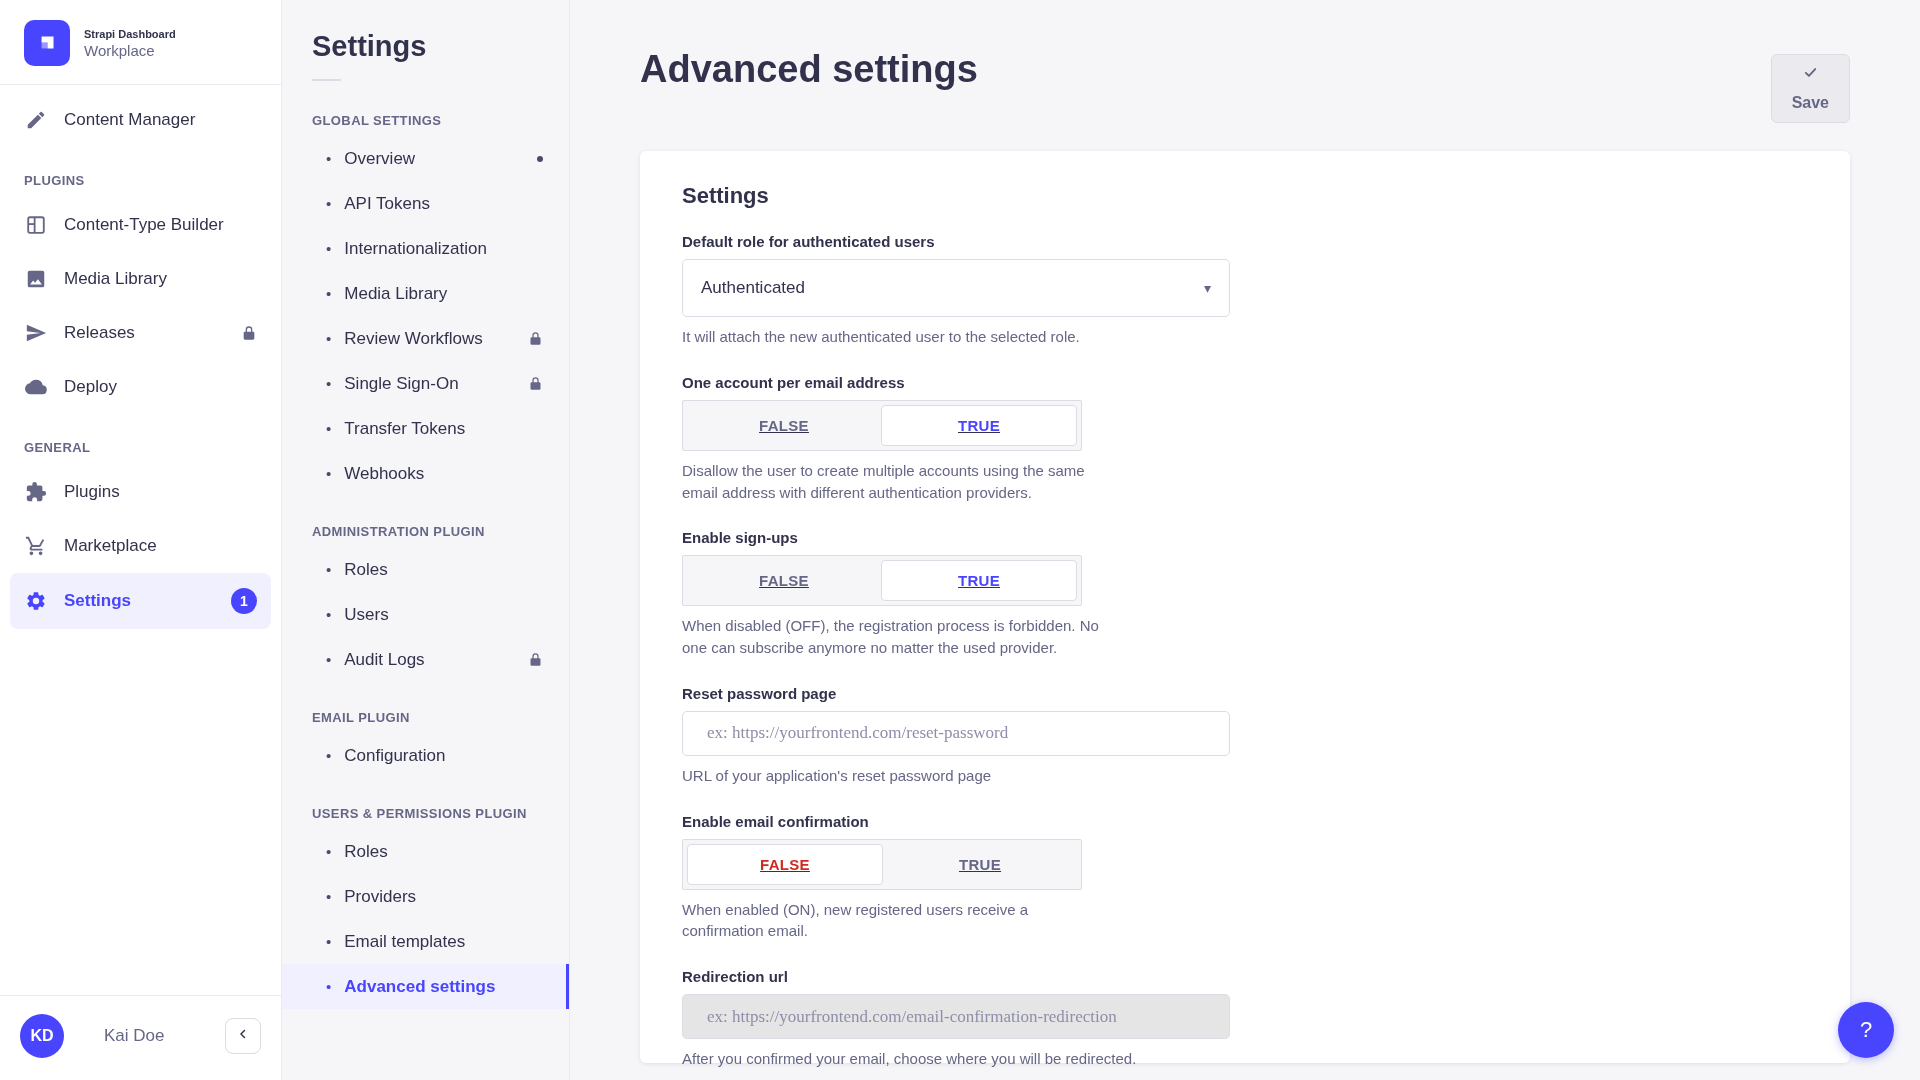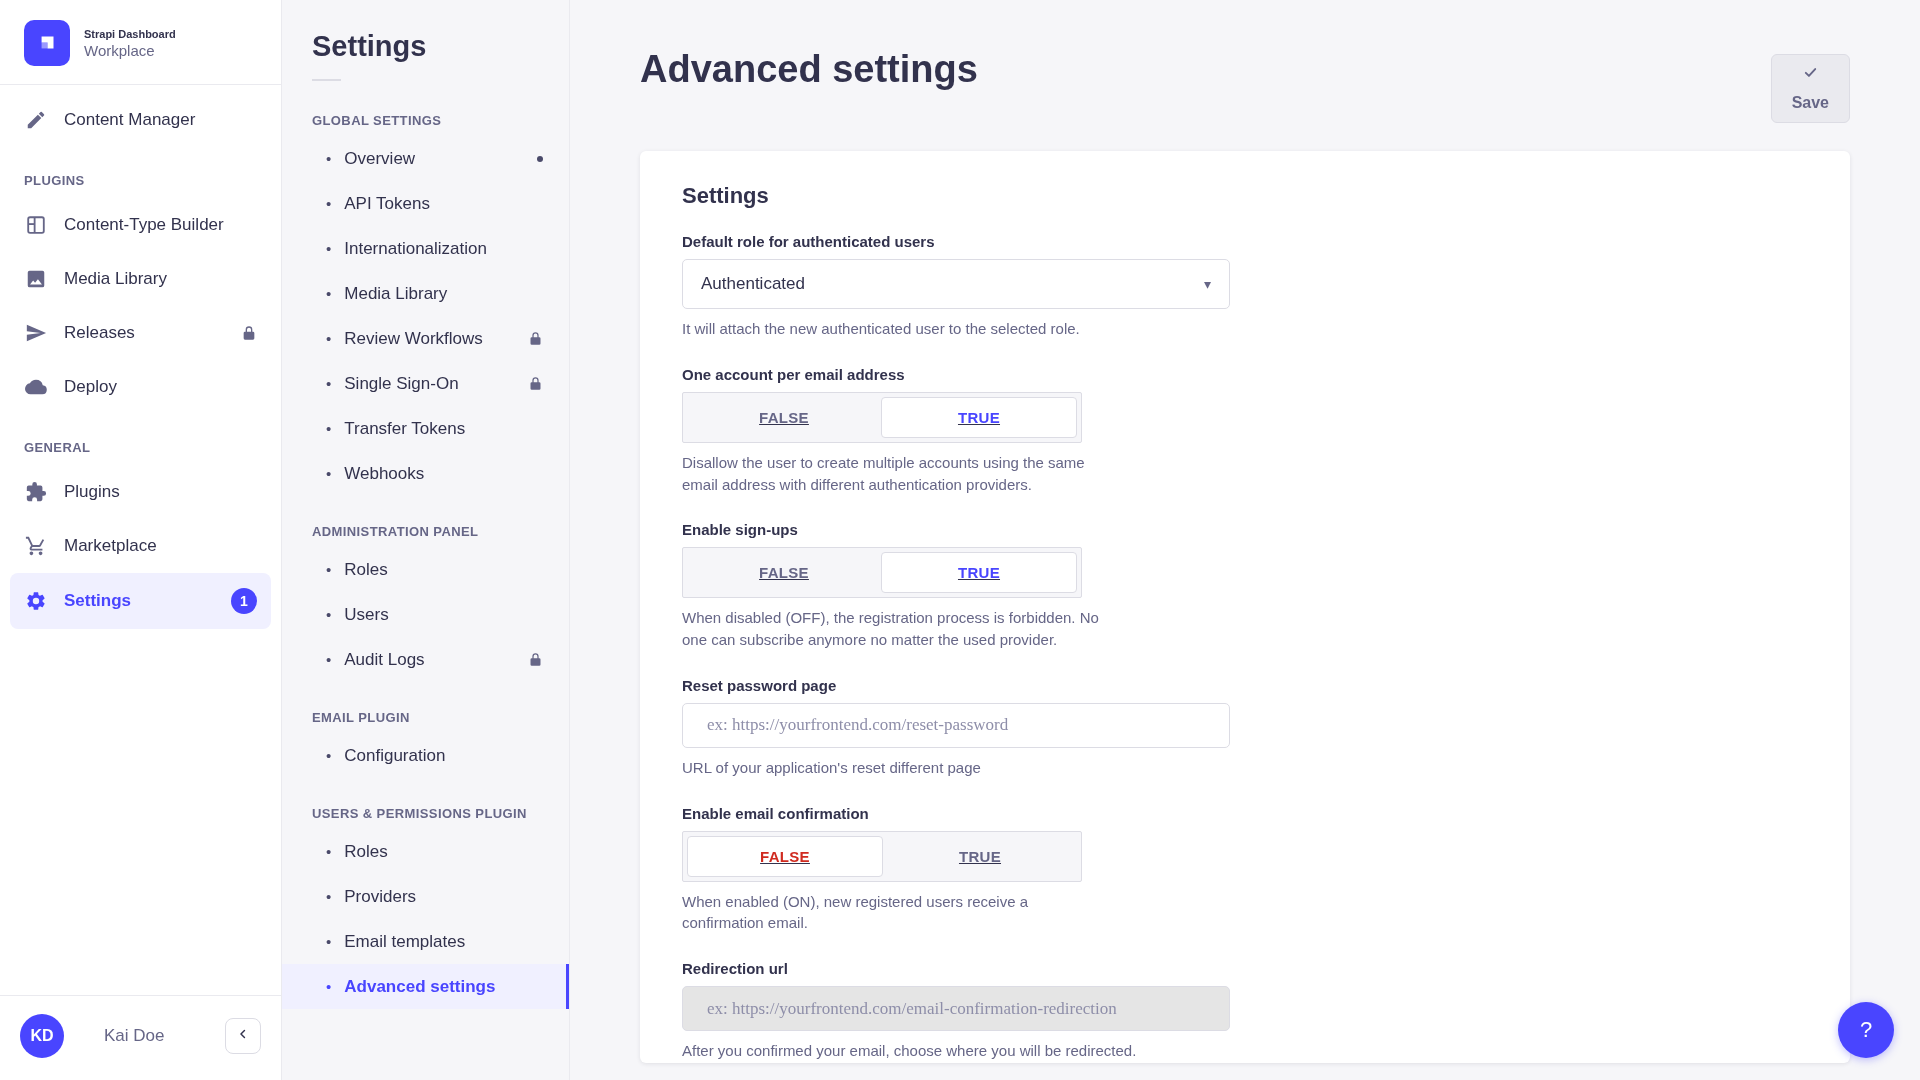--- a/index.html
+++ b/index.html
@@ -57,21 +57,21 @@
                  padding:48px 70px 28px 70px; }
   .page-title { font-size:38px; font-weight:bold; color:#32324d; }
   .save-btn { display:flex; align-items:center; gap:10px; background:#eaeaef; border:1px solid #dcdce4;
               border-radius:6px; padding:10px 20px; font-size:16px; font-weight:bold; color:#666687;
               cursor:pointer; margin-top:6px;flex-direction:column; }
   .card { background:#ffffff; border-radius:6px; box-shadow:0 1px 4px rgba(33,33,52,.1);
           margin:0 70px; padding:32px 42px 30px 42px; height:912px; }
   .card-heading { font-size:22px; font-weight:bold; color:#32324d; margin-bottom:24px; }
   .field { margin-bottom:26px; }
   .field-label { font-size:15px; font-weight:bold; color:#32324d; margin-bottom:9px; }
-  .select-box { width:548px; height:50px; background:#fff; border:1px solid #dcdce4; border-radius:5px;
+  .select-box { width:548px; height:58px; background:#fff; border:1px solid #dcdce4; border-radius:5px;
                 display:flex; align-items:center; padding:0 18px; font-size:17px; color:#32324d;
                 cursor:pointer; }
   .select-box .chev { margin-left:auto; color:#666687; font-size:14px; }
   .hint { font-size:15px; color:#666687; margin-top:9px; max-width:430px; line-height:1.45; }
   .hint.wide { max-width:560px; }
   .toggle { width:400px; height:51px; background:#f6f6f9; border:1px solid #dcdce4; border-radius:2px;
             display:flex; padding:4px;text-decoration:underline; }
   .toggle .opt { flex:1; display:flex; align-items:center; justify-content:center; font-size:15px;
                  font-weight:bold; color:#666687; border-radius:4px; cursor:pointer; letter-spacing:.3px; }
   .toggle .opt.sel { background:#fff; border:1px solid #dcdce4; }
@@ -247,21 +247,21 @@
     </div>
     <div class="subnav-item">
       <span class="bullet">•</span>
       <span class="label">Transfer Tokens</span>
     </div>
     <div class="subnav-item">
       <span class="bullet">•</span>
       <span class="label">Webhooks</span>
     </div>
 
-    <div class="subnav-section-title">ADMINISTRATION PANEL</div>
+    <div class="subnav-section-title">ADMINISTRATION PLUGIN</div>
     <div class="subnav-item">
       <span class="bullet">•</span>
       <span class="label">Roles</span>
     </div>
     <div class="subnav-item">
       <span class="bullet">•</span>
       <span class="label">Users</span>
     </div>
     <div class="subnav-item">
       <span class="bullet">•</span>
@@ -337,21 +337,21 @@
         <div class="toggle">
           <div class="opt">FALSE</div>
           <div class="opt sel true">TRUE</div>
         </div>
         <div class="hint">When disabled (OFF), the registration process is forbidden. No one can subscribe anymore no matter the used provider.</div>
       </div>
 
       <div class="field">
         <div class="field-label">Reset password page</div>
         <input class="text-input" type="text" placeholder="ex: https://yourfrontend.com/reset-password" style="">
-        <div class="hint wide">URL of your application's reset different page</div>
+        <div class="hint wide">URL of your application's reset password page</div>
       </div>
 
       <div class="field">
         <div class="field-label">Enable email confirmation</div>
         <div class="toggle">
           <div class="opt sel false">FALSE</div>
           <div class="opt">TRUE</div>
         </div>
         <div class="hint">When enabled (ON), new registered users receive a confirmation email.</div>
       </div>

